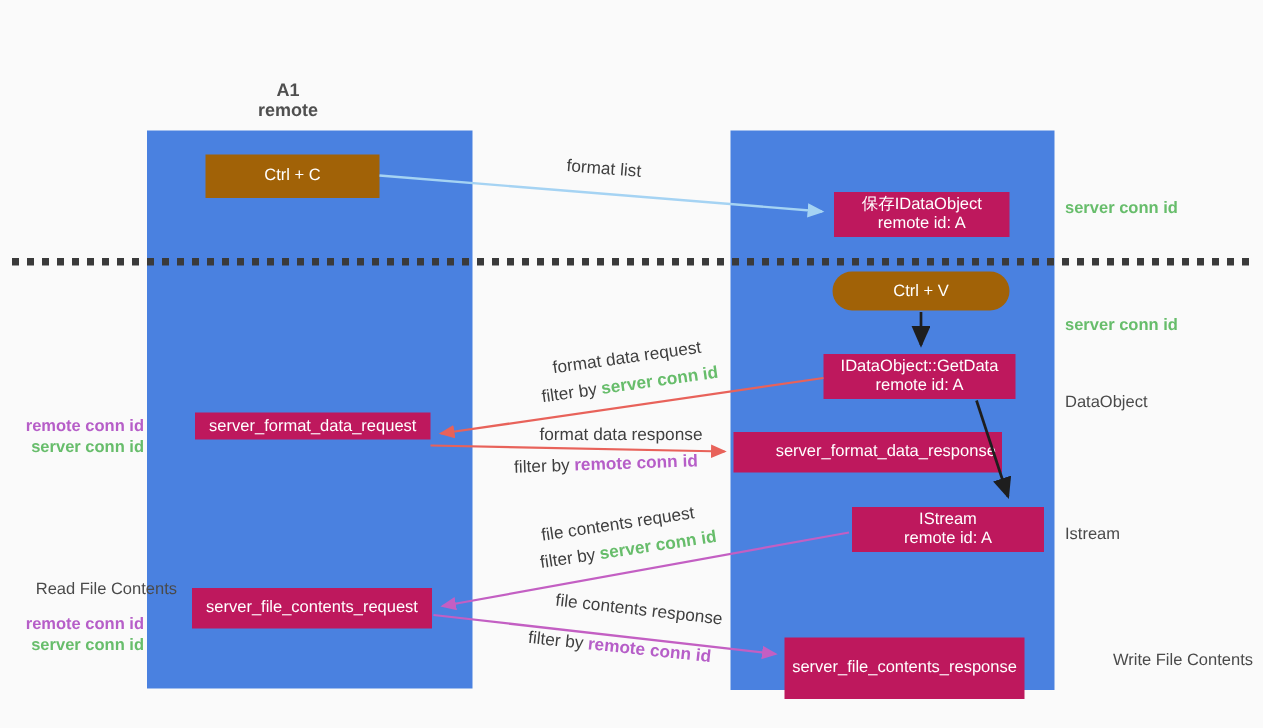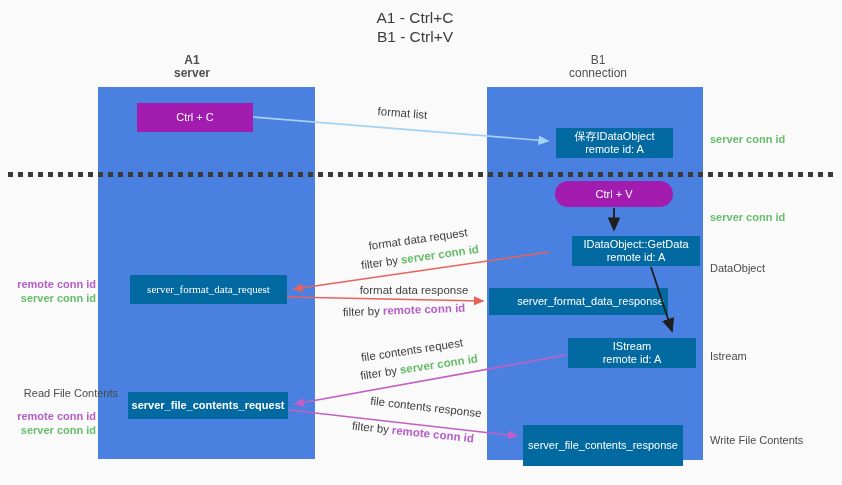--- a/index.html
+++ b/index.html
@@ -15,31 +15,31 @@
 
   .lane{position:absolute;top:87px;background:#4a81e0;z-index:1;}
   .lane.left{left:98px;width:217px;height:372px;}
   .lane.right{left:487px;width:216px;height:373px;}
 
   .dotted{position:absolute;left:8px;top:172px;width:828px;height:5px;z-index:2;
           background:repeating-linear-gradient(90deg,#3a3a3a 0 5px,transparent 5px 10px);}
 
   .node{position:absolute;z-index:3;display:flex;flex-direction:column;justify-content:center;
         align-items:center;color:#fff;font-size:11px;line-height:13px;text-align:center;}
-  .node.green{background:#a21caf;}
-  .node.orange{background:#0369a1;}
+  .node.green{background:#a16207;}
+  .node.orange{background:#be185d;}
 
   .n-ctrlc{left:137px;top:103px;width:116px;height:29px;}
   .n-savedo{left:556px;top:128px;width:117px;height:30px;}
   .n-ctrlv{left:555px;top:181px;width:118px;height:26px;border-radius:13px;}
-  .n-getdata{left:549px;top:236px;width:128px;height:30px;margin-left:23px;}
-  .n-fmtreq{left:130px;top:275px;width:157px;height:29px;font-family:Liberation Serif, serif;}
+  .n-getdata{left:549px;top:236px;width:128px;height:30px;}
+  .n-fmtreq{left:130px;top:275px;width:157px;height:18px;}
   .n-fmtresp{left:489px;top:288px;width:155px;height:27px;padding-left:24px;}
   .n-istream{left:568px;top:338px;width:128px;height:30px;}
-  .n-filereq{left:128px;top:392px;width:160px;height:27px;font-weight:bold;}
+  .n-filereq{left:128px;top:392px;width:160px;height:27px;}
   .n-fileresp{left:523px;top:425px;width:160px;height:41px;}
 
   svg.arrows{position:absolute;left:0;top:0;z-index:4;pointer-events:none;}
 
   .alabel{position:absolute;z-index:5;font-size:11.5px;color:#3f3f3f;white-space:nowrap;
           text-align:center;}
   .g{color:#67bd6b;font-weight:bold;}
   .p{color:#b65ec8;font-weight:bold;}
   .fb{margin-right:3px;}
 
@@ -55,39 +55,31 @@
 
   .side{position:absolute;z-index:5;font-size:11px;line-height:14px;white-space:nowrap;}
   .sl-pair1{left:8px;top:277px;width:88px;text-align:right;}
   .sl-read{left:6px;top:386px;width:112px;text-align:right;color:#4a4a4a;}
   .sl-pair2{left:8px;top:409px;width:88px;text-align:right;}
   .sr{left:710px;text-align:left;}
   .sr1{top:132px;}
   .sr2{top:210px;}
   .sr3{top:261px;color:#4a4a4a;}
   .sr4{top:349px;color:#4a4a4a;}
-  .sr5{top:433px;color:#4a4a4a;}
+  .sr5{top:433px;color:#4a4a4a;margin-left:32px;}
 </style>
 </head>
 <body>
 
 <div id="canvas">
 
-  <div class="title">
-    <div>A1 - Ctrl+C</div>
-    <div>B1 - Ctrl+V</div>
-  </div>
 
   <div class="lane-header left">
     <div>A1</div>
-    <div>server</div>
-  </div>
-  <div class="lane-header right">
-    <div>B1</div>
-    <div>connection</div>
+    <div>remote</div>
   </div>
 
   <div class="lane left"></div>
   <div class="lane right"></div>
 
   <div class="dotted"></div>
 
   <div class="node green n-ctrlc">
     <span>Ctrl + C</span>
   </div>

